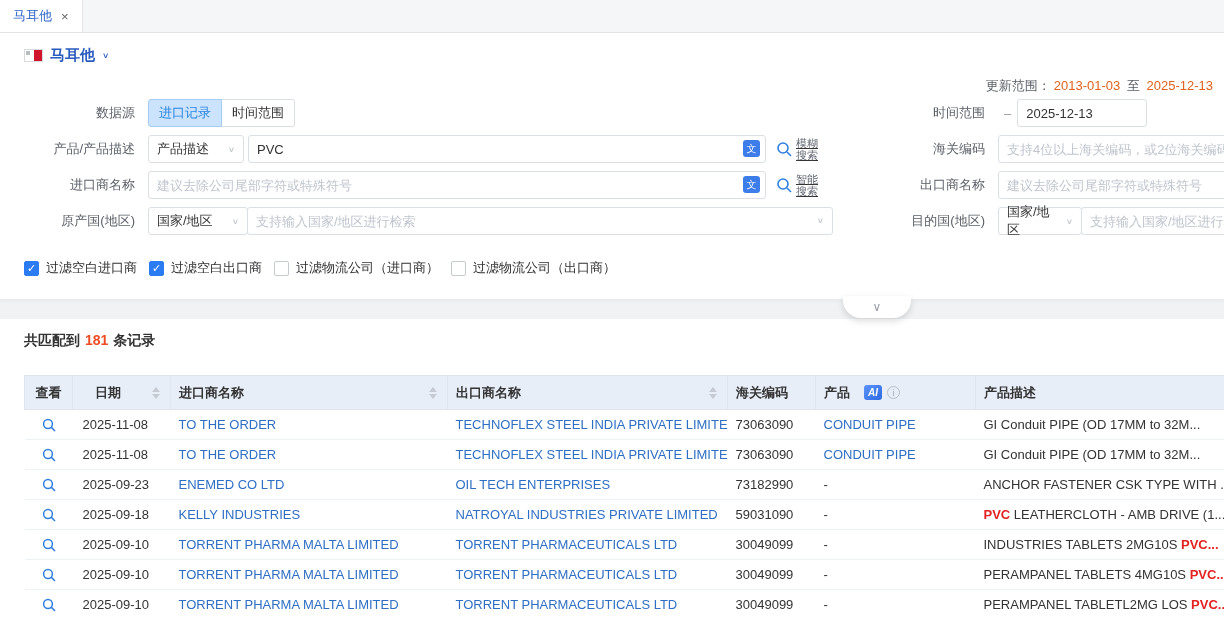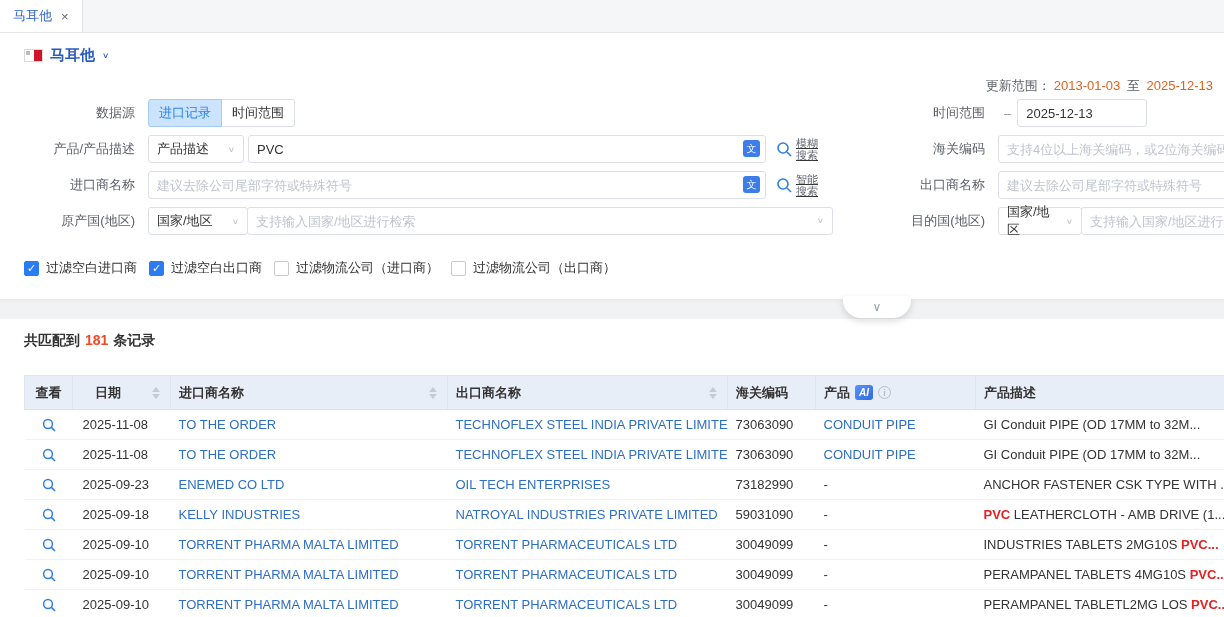--- a/index.html
+++ b/index.html
@@ -68,21 +68,21 @@
   .grid th { background:#e8eef8; height:34px; font-weight:bold; color:#333; border:1px solid #dfe5ef; padding:0 8px; text-align:left; }
   .grid td { height:30px; border-bottom:1px solid #eef1f6; padding:0 8px; white-space:nowrap; overflow:hidden; background:#fff; }
   .grid td.c-view { text-align:center; padding:0; position:relative; z-index:2; box-shadow:6px 0 6px -4px rgba(0,0,0,.30); }
   .grid th.c-view { text-align:center; }
   .grid td.c-date { padding-left:10px; color:#333; }
   .grid th.c-date { padding-left:22px; }
   .th-flex { display:flex; align-items:center; width:100%; }
   .sorters { margin-left:auto; display:flex; flex-direction:column; gap:2px; cursor:pointer; padding:2px; }
   .car-up { width:0; height:0; border-left:4px solid transparent; border-right:4px solid transparent; border-bottom:5px solid #c5cad3; }
   .car-down { width:0; height:0; border-left:4px solid transparent; border-right:4px solid transparent; border-top:5px solid #c5cad3; }
-  .ai-badge { display:inline-block; margin-left:5px; padding:1px 4px; border-radius:3px; background:linear-gradient(135deg,#5a93ff,#2f6ae0); color:#fff; font-size:10px; font-style:italic; font-weight:bold; line-height:13px; }
+  .ai-badge { display:inline-block; margin-left:14px; padding:1px 4px; border-radius:3px; background:linear-gradient(135deg,#5a93ff,#2f6ae0); color:#fff; font-size:10px; font-style:italic; font-weight:bold; line-height:13px; }
   .info-icon { display:inline-flex; align-items:center; justify-content:center; width:13px; height:13px; margin-left:5px; border:1px solid #b8bdc6; border-radius:50%; color:#b8bdc6; font-size:9px; font-style:normal; cursor:pointer; }
   .cell-link { color:#2e6fc4; text-decoration:none; cursor:pointer; }
   .cell-link.plain { color:#333; cursor:default; }
   .hl { color:#e32222; font-weight:bold; }
   .view-icon { cursor:pointer; vertical-align:middle; }
 </style>
 </head>
 <body>
 
 <div class="page">

